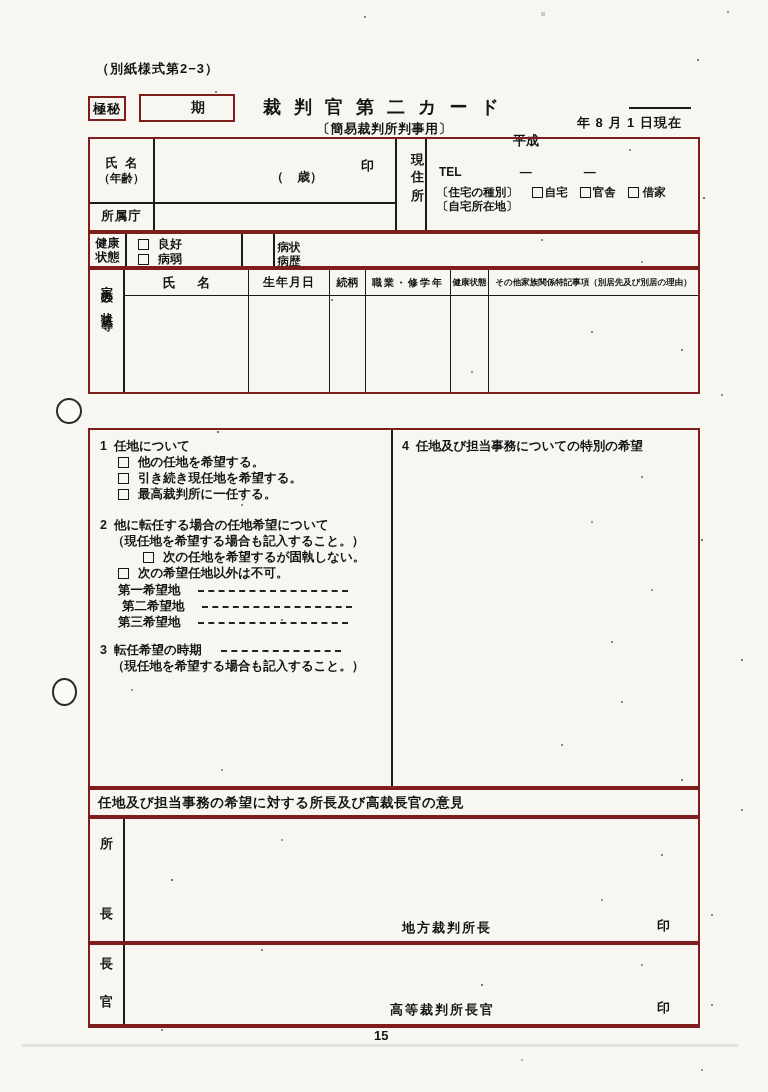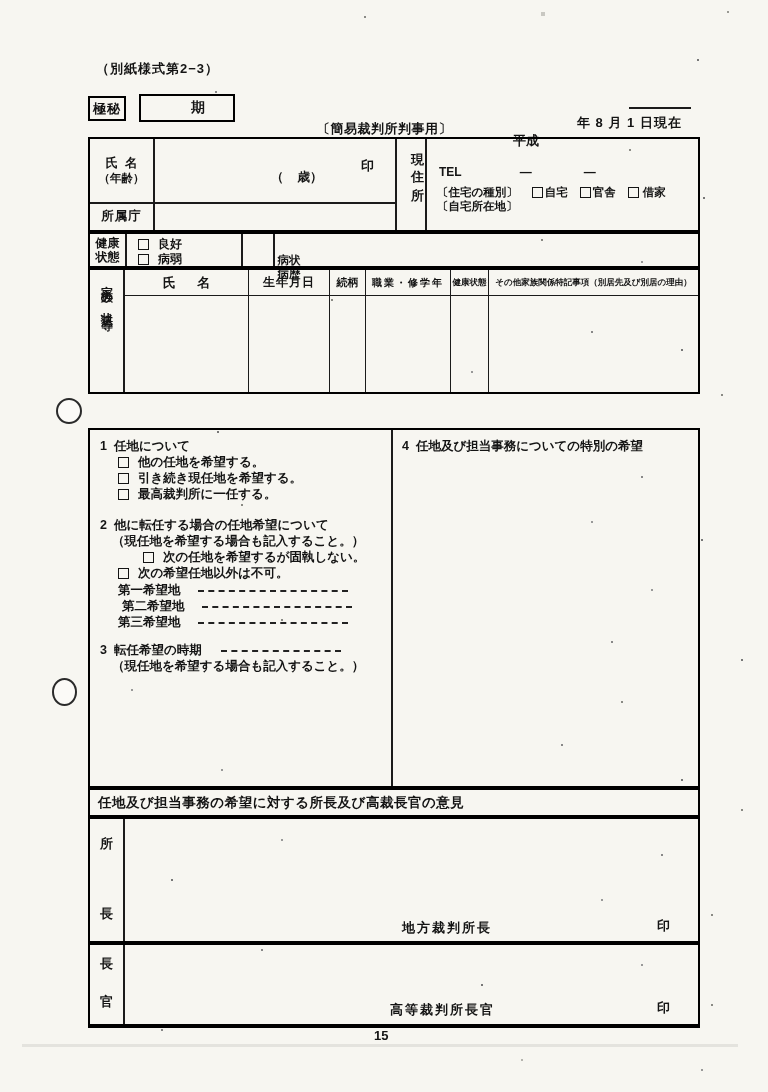--- a/index.html
+++ b/index.html
@@ -5,21 +5,21 @@
   html,body{margin:0;padding:0;background:#e9e8e4;}
   .sheet{
     position:relative;width:768px;height:1092px;margin:0 auto;
     background:#f7f6f1;overflow:hidden;
     font-family:"Liberation Sans","DejaVu Sans",sans-serif;
     color:#141414;
   }
   .abs{position:absolute;}
   [data-bind]{white-space:pre;}
   .b{font-weight:bold;}
-  .box{position:absolute;border:2px solid #000000;box-sizing:border-box;background:transparent;}
+  .box{position:absolute;border:2px solid #7f1d1d;box-sizing:border-box;background:transparent;}
   .line{position:absolute;background:#1b1b1b;}
   .v-label{writing-mode:vertical-rl;text-orientation:upright;}
   .cb{display:inline-block;width:9px;height:9px;border:1.5px solid #141414;box-sizing:content-box;background:#f7f6f1;flex:none;}
   .optrow{position:absolute;display:flex;align-items:center;gap:9px;font-size:12.5px;font-weight:bold;}
   .dash{border-bottom:2px dashed #222;height:1px;display:inline-block;}
   .sig{font-size:13px;font-weight:bold;letter-spacing:2px;}
   .punch{position:absolute;border:2px solid #2a2a2a;border-radius:50%;background:#fbfaf7;}
   .specks{position:absolute;top:0;left:0;width:2px;height:2px;background:transparent;
     box-shadow:364px 16px 0 0 #8a8a86,542px 13px 0 1px #c9c8c2,727px 11px 0 0 #9a9a94,
     697px 59px 0 0 #777,215px 91px 0 0 #888,422px 127px 0 0 #999,
@@ -49,20 +49,21 @@
   <div class="punch" style="left:52px;top:678px;width:21px;height:24px;"></div>
 
   <div class="abs b" style="left:96px;top:60px;font-size:13px;letter-spacing:1px;" data-bind="page.form_ref">（別紙様式第2−3）</div>
 
   <div class="box" style="left:88px;top:96px;width:38px;height:25px;display:flex;align-items:center;justify-content:center;">
     <span class="b" style="font-size:13px;letter-spacing:1px;" data-bind="header.secrecy_stamp">極秘</span>
   </div>
   <div class="box" style="left:139px;top:94px;width:96px;height:28px;display:flex;align-items:center;justify-content:flex-end;padding-right:28px;">
     <span class="b" style="font-size:14px;" data-bind="header.term_label">期</span>
   </div>
+  <div class="abs b" style="left:263px;top:95px;font-size:18px;letter-spacing:13px;" data-bind="header.title">裁判官第二カード</div>
   <div class="abs b" style="left:317px;top:120px;font-size:13px;letter-spacing:0.5px;" data-bind="header.subtitle">〔簡易裁判所判事用〕</div>
   <div class="line" style="left:629px;top:107px;width:62px;height:2px;"></div>
   <div class="abs b" style="left:513px;top:132px;font-size:13px;" data-bind="header.date_era">平成</div>
   <div class="abs b" style="left:577px;top:114px;font-size:13px;letter-spacing:1px;" data-bind="header.date_suffix">年 8 月 1 日現在</div>
 
   <div class="box" style="left:88px;top:137px;width:612px;height:95px;">
     <div class="line" style="left:63px;top:0;width:1.5px;height:91px;"></div>
     <div class="line" style="left:0;top:63px;width:305px;height:1.5px;"></div>
     <div class="line" style="left:305px;top:0;width:2px;height:91px;"></div>
     <div class="line" style="left:335px;top:0;width:2px;height:91px;"></div>
@@ -110,21 +111,21 @@
       <span class="b" style="font-size:12px;" data-bind="health.label_bottom">状態</span>
     </div>
     <div class="optrow" style="left:48px;top:2px;">
       <span class="cb"></span>
       <span style="font-size:12px;" data-bind="health.options.0">良好</span>
     </div>
     <div class="optrow" style="left:48px;top:17px;">
       <span class="cb"></span>
       <span style="font-size:12px;" data-bind="health.options.1">病弱</span>
     </div>
-    <div class="abs" style="left:183px;top:17px;width:32px;height:32px;display:flex;flex-direction:column;align-items:center;justify-content:center;line-height:14px;">
+    <div class="abs" style="left:183px;top:4px;width:32px;height:32px;display:flex;flex-direction:column;align-items:center;justify-content:center;line-height:14px;">
       <span class="b" style="font-size:11.5px;" data-bind="health.condition_label">病状</span>
       <span class="b" style="font-size:11.5px;" data-bind="health.history_label">病歴</span>
     </div>
     <div class="abs" style="left:185px;top:0;width:425px;height:32px;"></div>
   </div>
 
   <div class="box" style="left:88px;top:268px;width:612px;height:126px;">
     <div class="line" style="left:33px;top:0;width:1.5px;height:122px;"></div>
     <div class="abs v-label b" style="left:8px;top:6px;height:112px;font-size:12px;letter-spacing:4px;" data-bind="family.side_label">家族の状況等</div>
 

